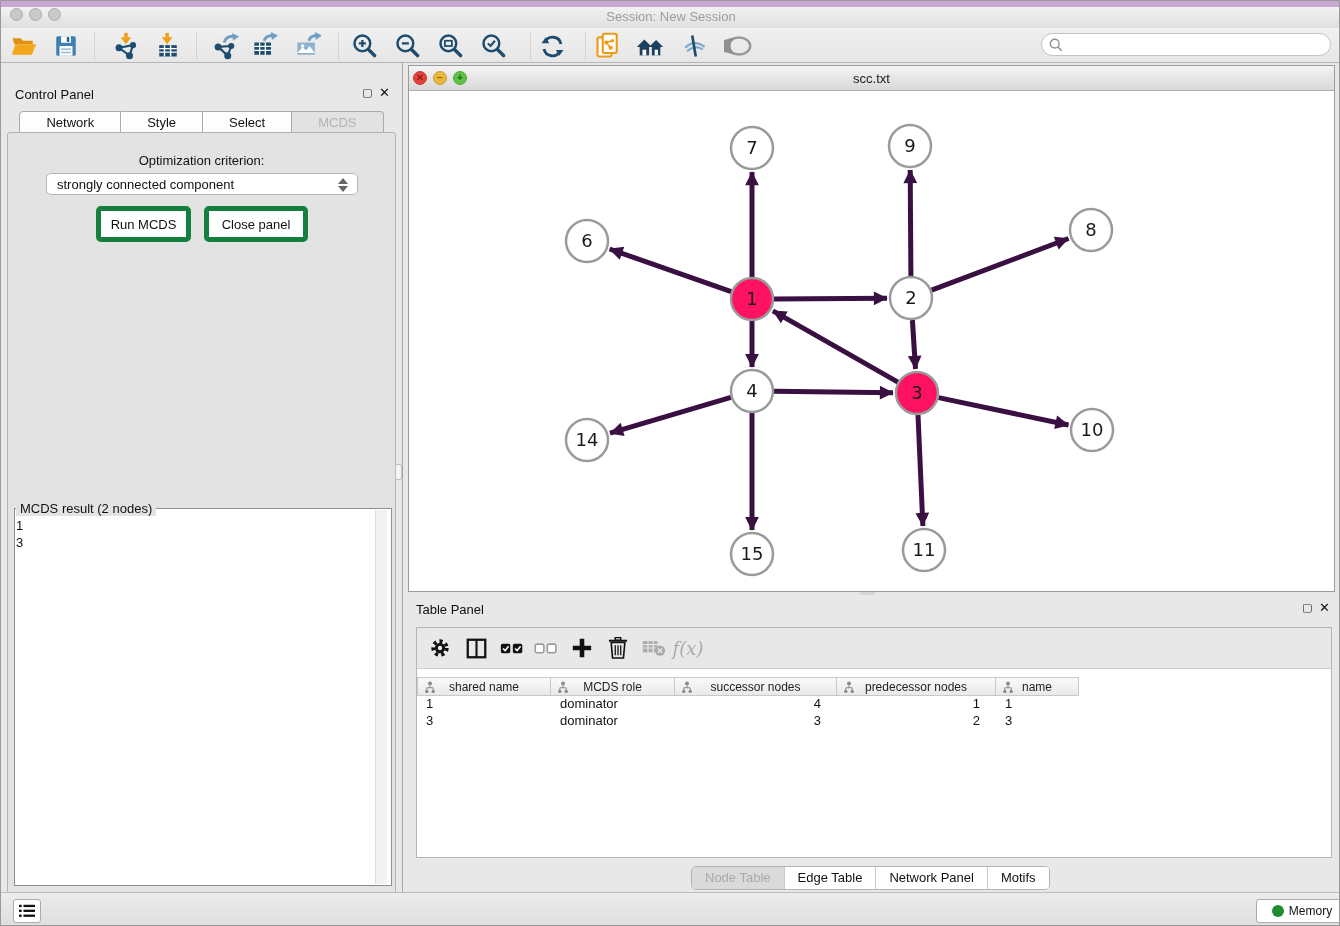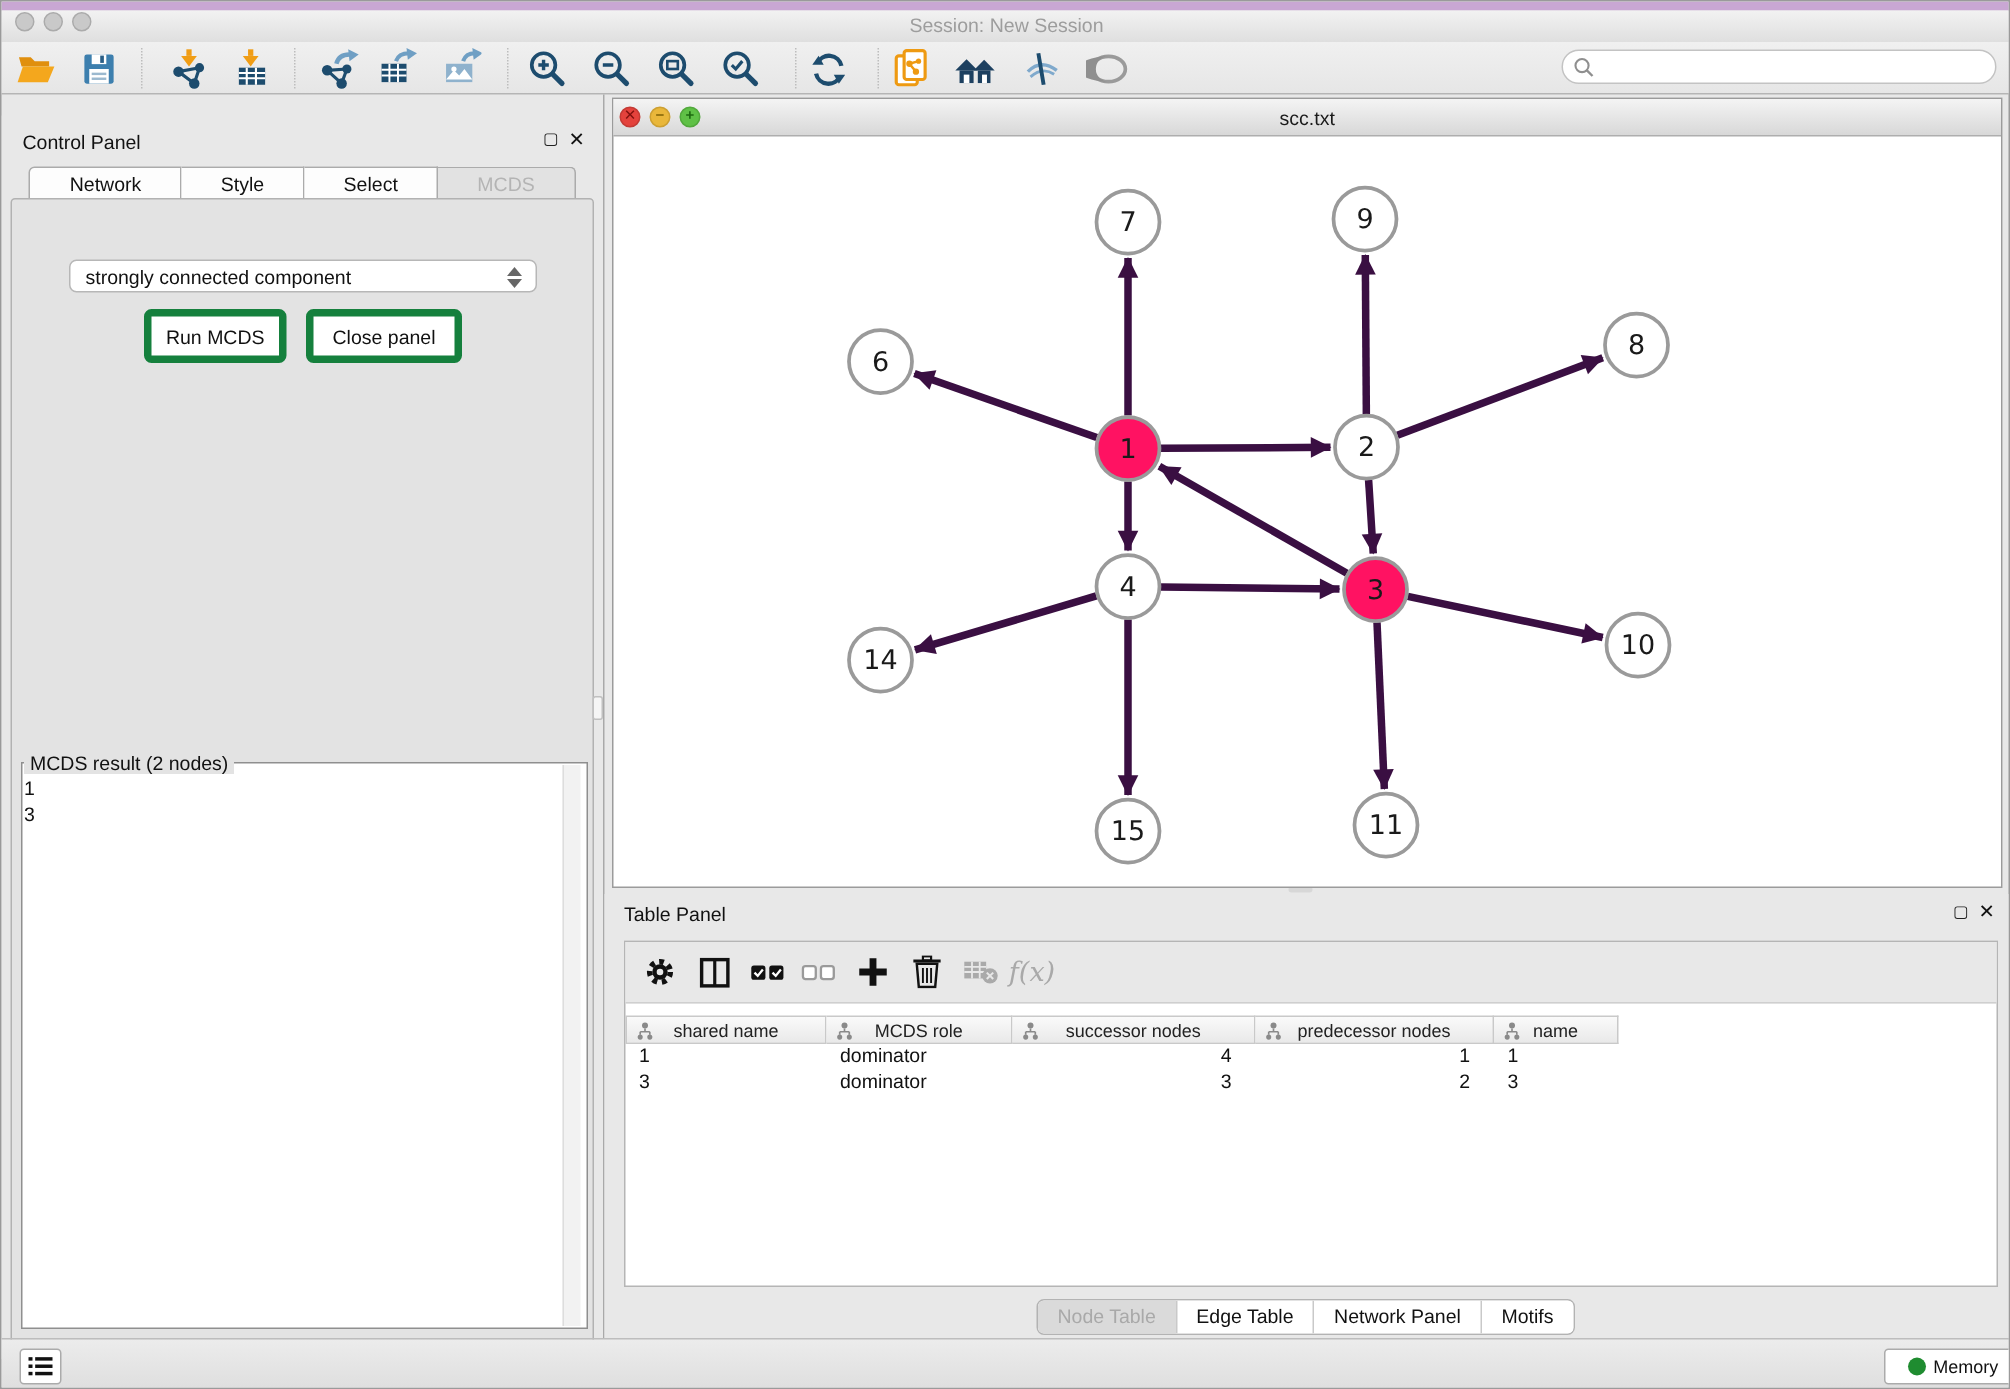--- a/index.html
+++ b/index.html
@@ -277,20 +277,21 @@
     <div id="cp-title" class="abs">Control Panel</div>
     <span class="abs panel-float" style="left:361px">▢</span>
     <span class="abs panel-close" style="left:378px">✕</span>
     <div id="cp-tabs" class="abs">
         <div class="cp-tab">Network</div>
         <div class="cp-tab">Style</div>
         <div class="cp-tab">Select</div>
         <div class="cp-tab selected">MCDS</div>
       </div>
     <div id="cp-body" class="abs">
+      <div id="opt-label" class="abs">Optimization criterion:</div>
       <div id="criterion-select" class="abs">
         <span>strongly connected component</span>
         <span id="criterion-stepper">
             <i class="up"></i>
             <i class="dn"></i>
           </span>
       </div>
       <div id="run-btn" class="abs mac-btn">Run MCDS</div>
       <div id="closep-btn" class="abs mac-btn">Close panel</div>
       <div id="result-box" class="abs"></div>

